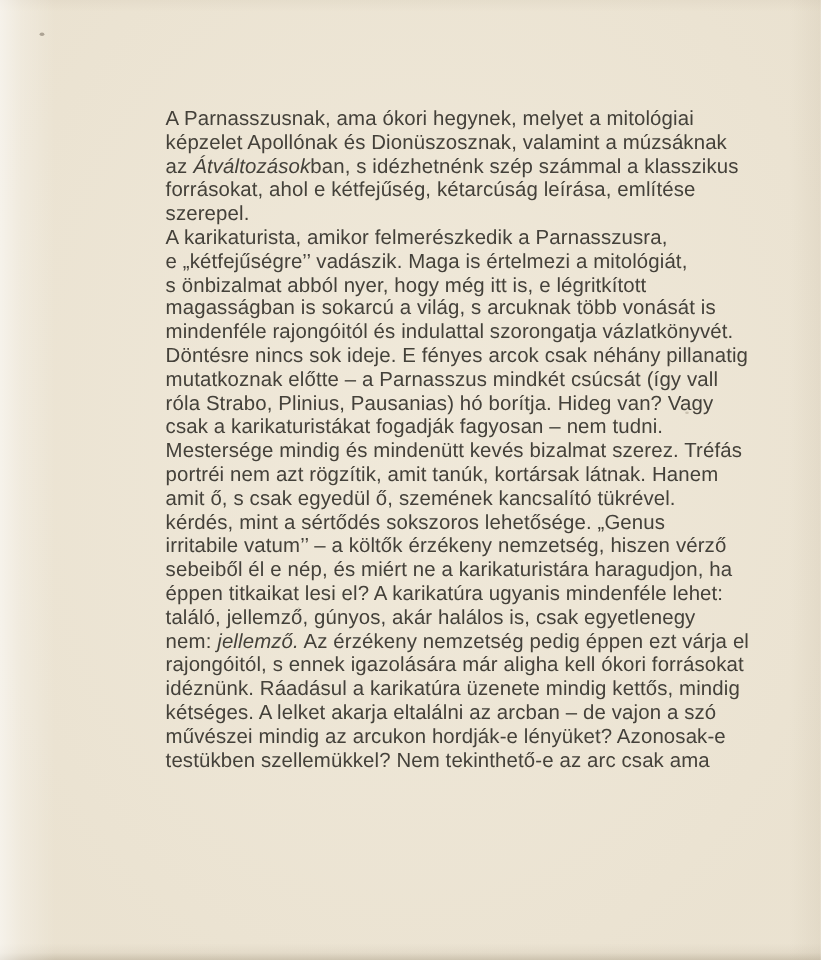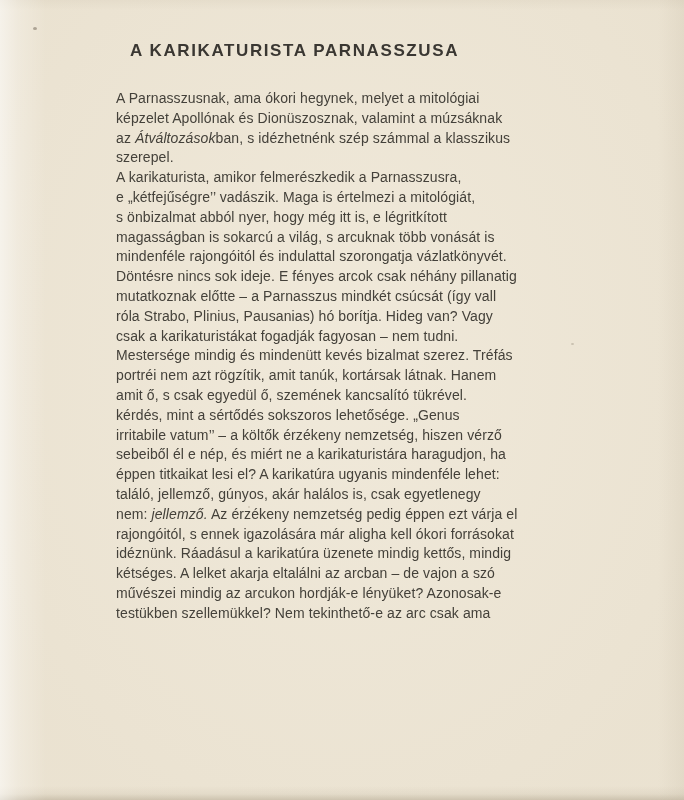--- a/index.html
+++ b/index.html
@@ -30,24 +30,24 @@
     left: 130px;
     top: 30px;
     font-size: 17px;
     font-weight: bold;
     letter-spacing: 1.6px;
     color: #3a3732;
     white-space: nowrap;
   }
   .body-text {
     position: absolute;
-    left: 116px;
+    left: 138px;
     top: 89px;
     width: 545px;
-    font-size: 14px;
+    font-size: 17px;
     color: #44413a;
     letter-spacing: 0.1px;
   }
   .body-text .line {
     height: 19.8px;
     line-height: 19.8px;
     white-space: nowrap;
   }
   .body-text .line em {
     font-style: italic;
@@ -74,26 +74,26 @@
   }
 </style>
 </head>
 <body>
 
 <div class="page">
   <div class="speck speck-1"></div>
   <div class="speck speck-2"></div>
   <div class="speck speck-3"></div>
 
-  <h1 class="page-title">A KARIKATURISTA PARNASSZUSA</h1>
 
   <div class="body-text">
       <div class="line">A Parnasszusnak, ama ókori hegynek, melyet a mitológiai</div>
       <div class="line">képzelet Apollónak és Dionüszosznak, valamint a múzsáknak</div>
       <div class="line">az <em>Átváltozások</em>ban, s idézhetnénk szép számmal a klasszikus</div>
+      <div class="line">forrásokat, ahol e kétfejűség, kétarcúság leírása, említése</div>
       <div class="line">szerepel.</div>
       <div class="line">A karikaturista, amikor felmerészkedik a Parnasszusra,</div>
       <div class="line">e „kétfejűségre’’ vadászik. Maga is értelmezi a mitológiát,</div>
       <div class="line">s önbizalmat abból nyer, hogy még itt is, e légritkított</div>
       <div class="line">magasságban is sokarcú a világ, s arcuknak több vonását is</div>
       <div class="line">mindenféle rajongóitól és indulattal szorongatja vázlatkönyvét.</div>
       <div class="line">Döntésre nincs sok ideje. E fényes arcok csak néhány pillanatig</div>
       <div class="line">mutatkoznak előtte – a Parnasszus mindkét csúcsát (így vall</div>
       <div class="line">róla Strabo, Plinius, Pausanias) hó borítja. Hideg van? Vagy</div>
       <div class="line">csak a karikaturistákat fogadják fagyosan – nem tudni.</div>

